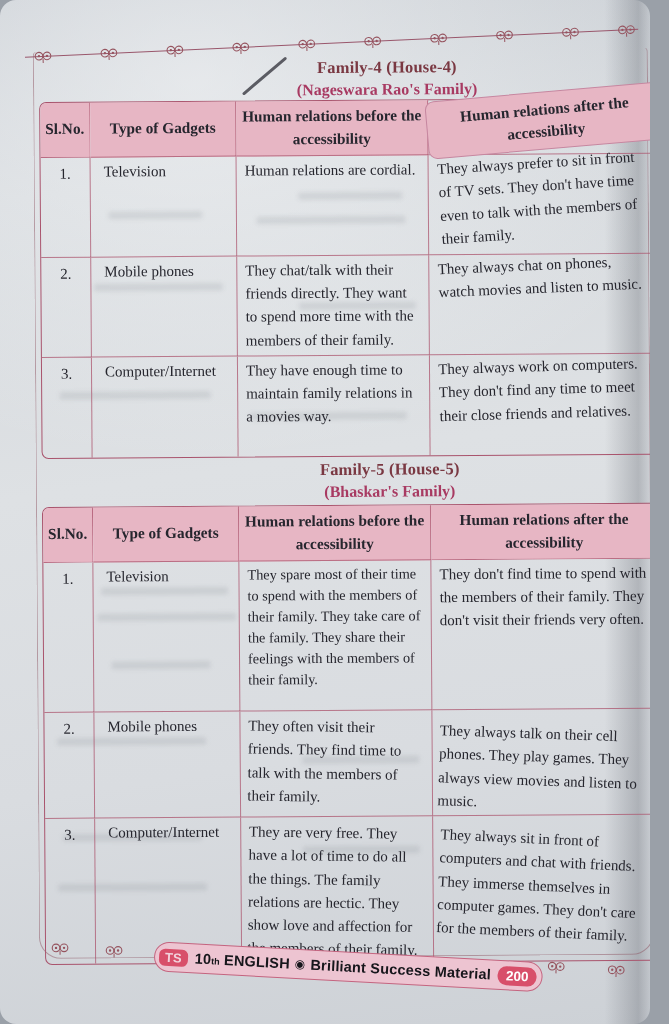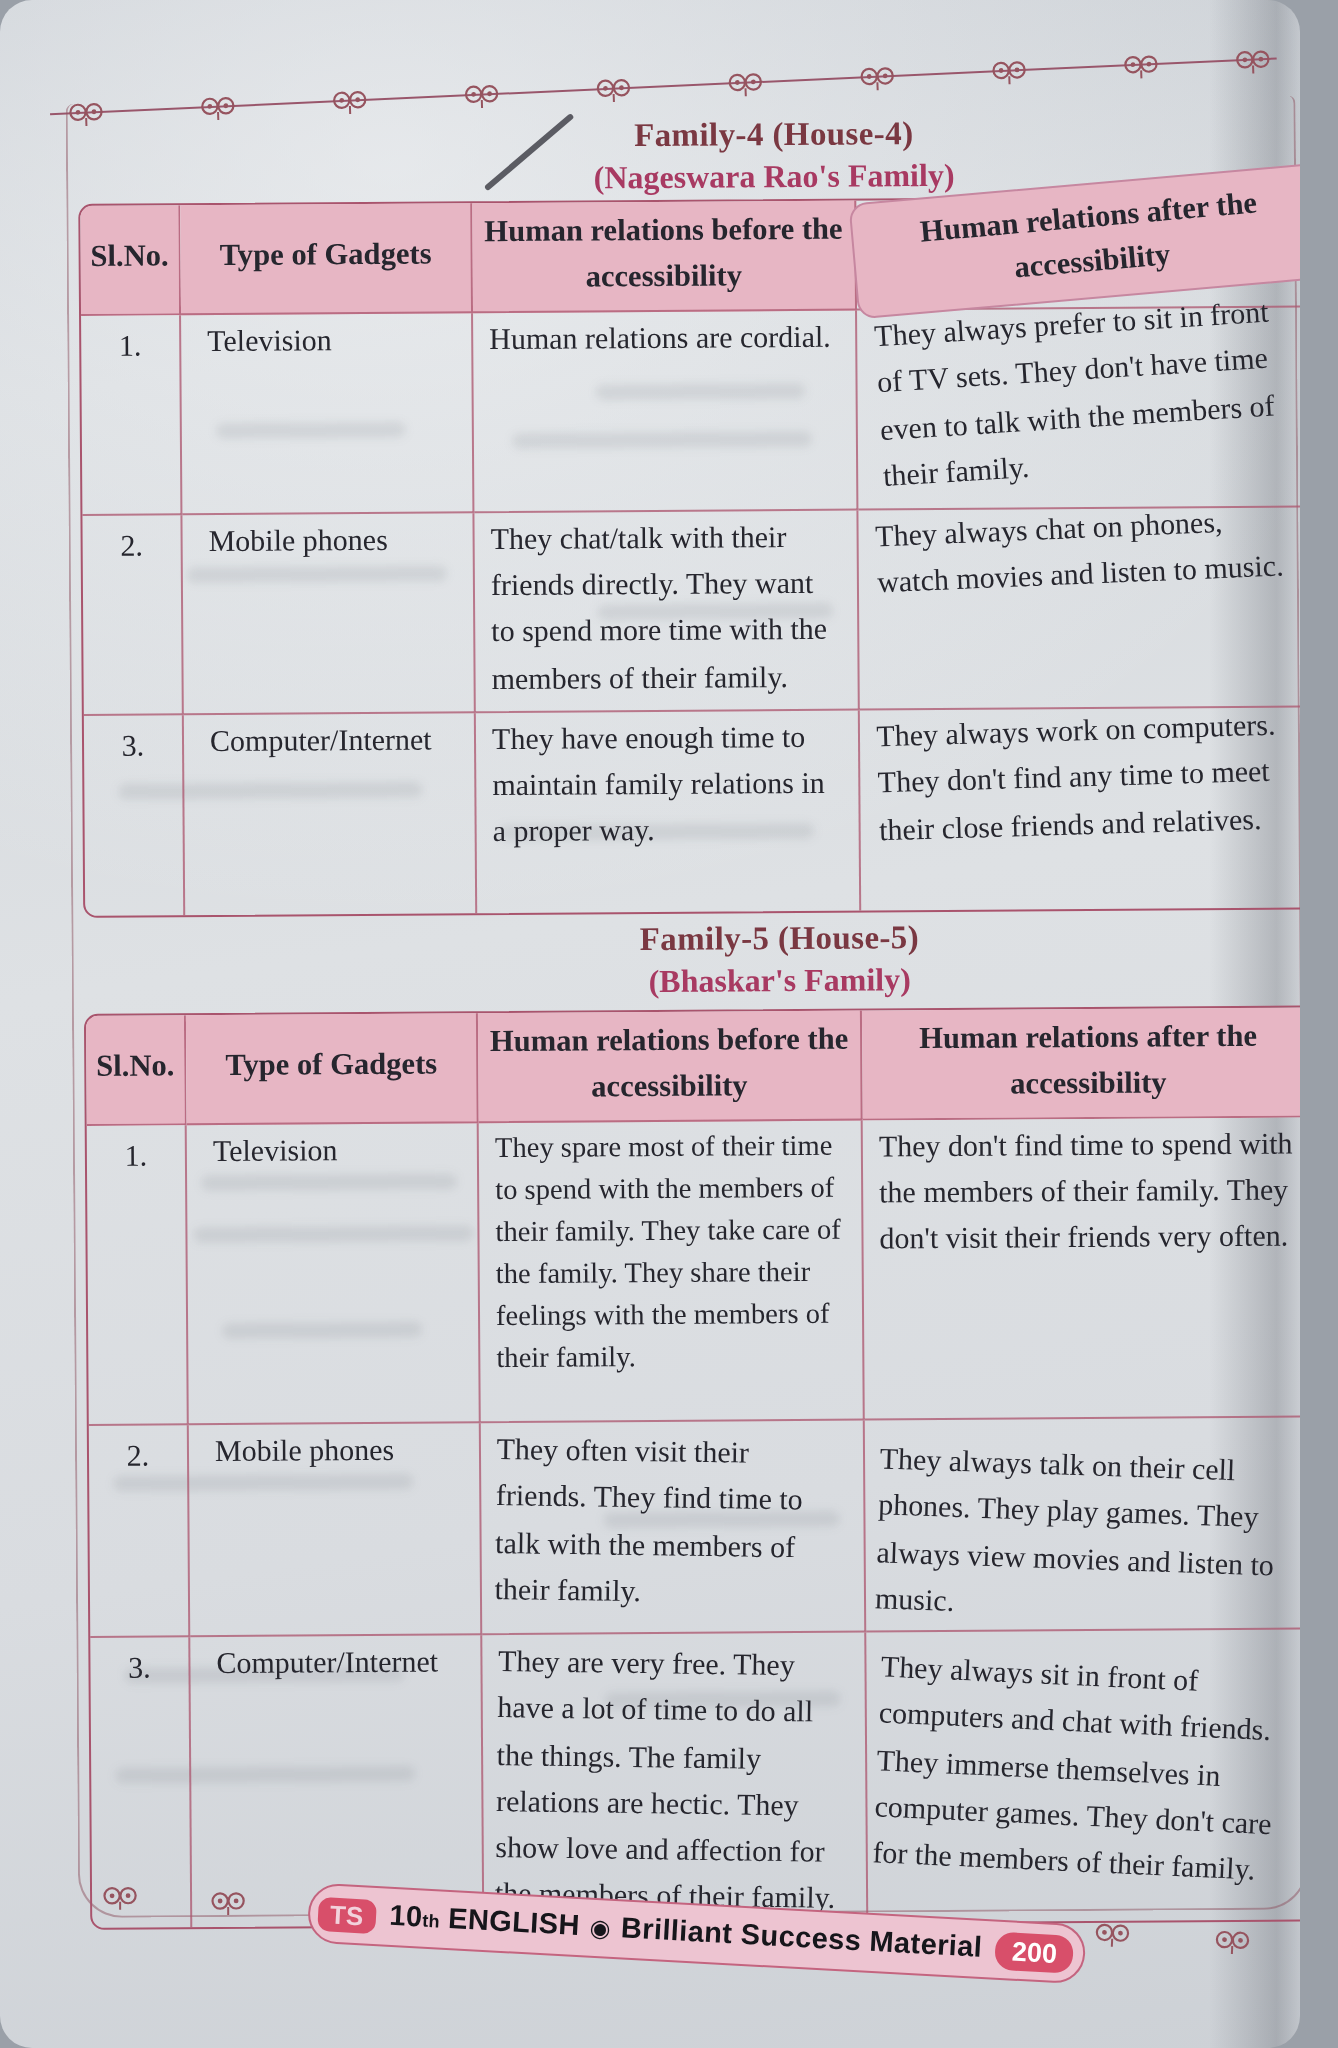--- a/index.html
+++ b/index.html
@@ -167,21 +167,21 @@
                 <div>They chat/talk with their friends directly. They want to spend more time with the members of their family.</div>
               </td>
             <td>
                 <div class="rU2">They always chat on phones, watch movies and listen to music.</div>
               </td>
           </tr>
           <tr class="r3">
             <td class="sl">3.</td>
             <td class="gd">Computer/Internet</td>
             <td>
-                <div>They have enough time to maintain family relations in a proper way.</div>
+                <div>They have enough time to maintain family relations in a movies way.</div>
               </td>
             <td>
                 <div class="rU1">They always work on computers. They don't find any time to meet their close friends and relatives.</div>
               </td>
           </tr>
         </tbody>
       </table>
     </div>
 
     <div class="titleblock tb2">

